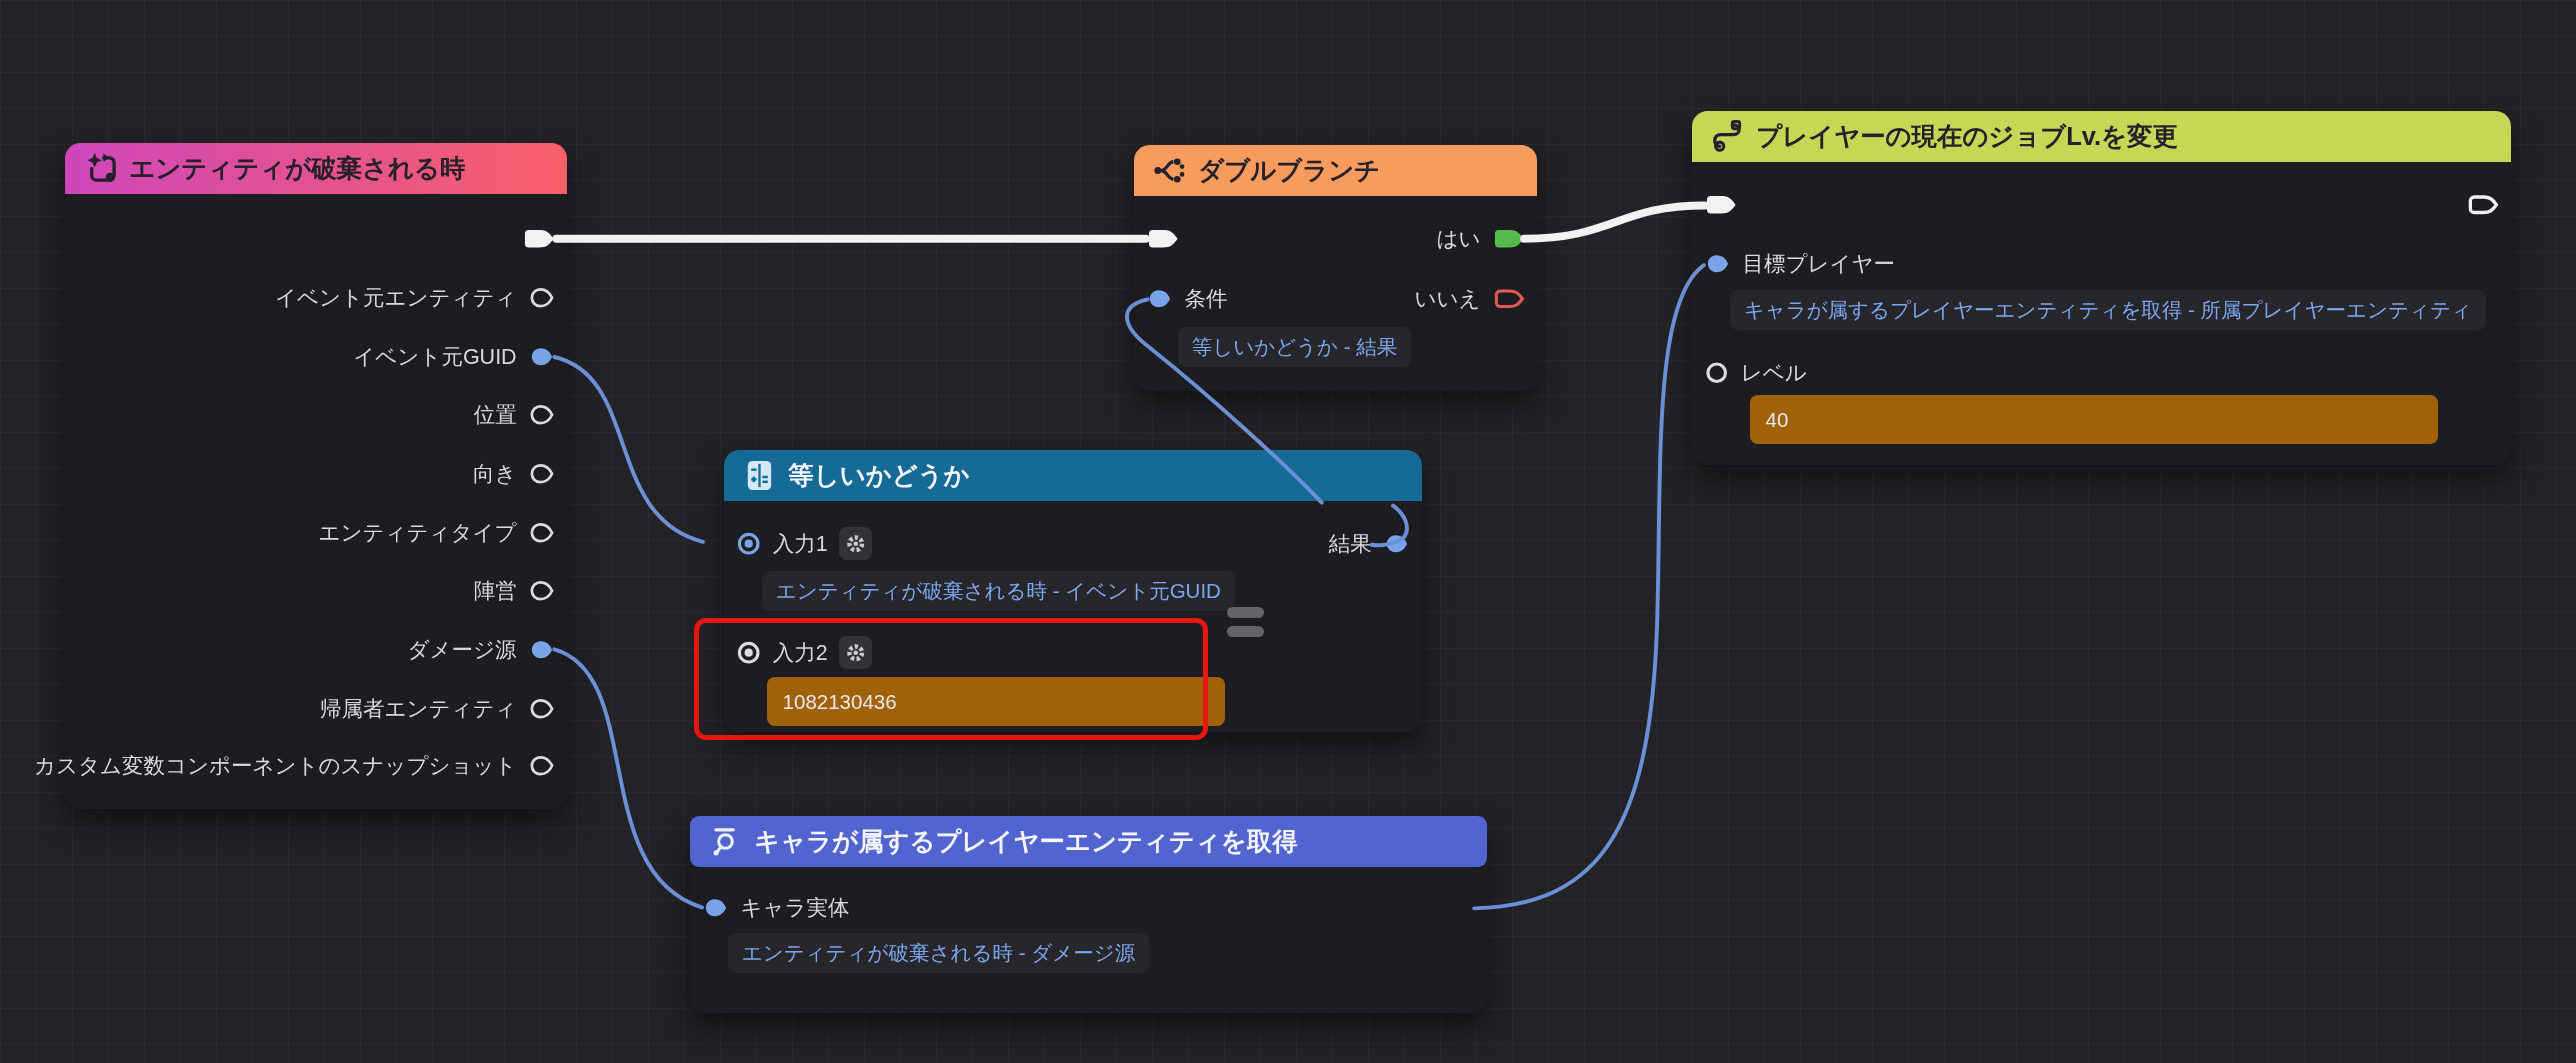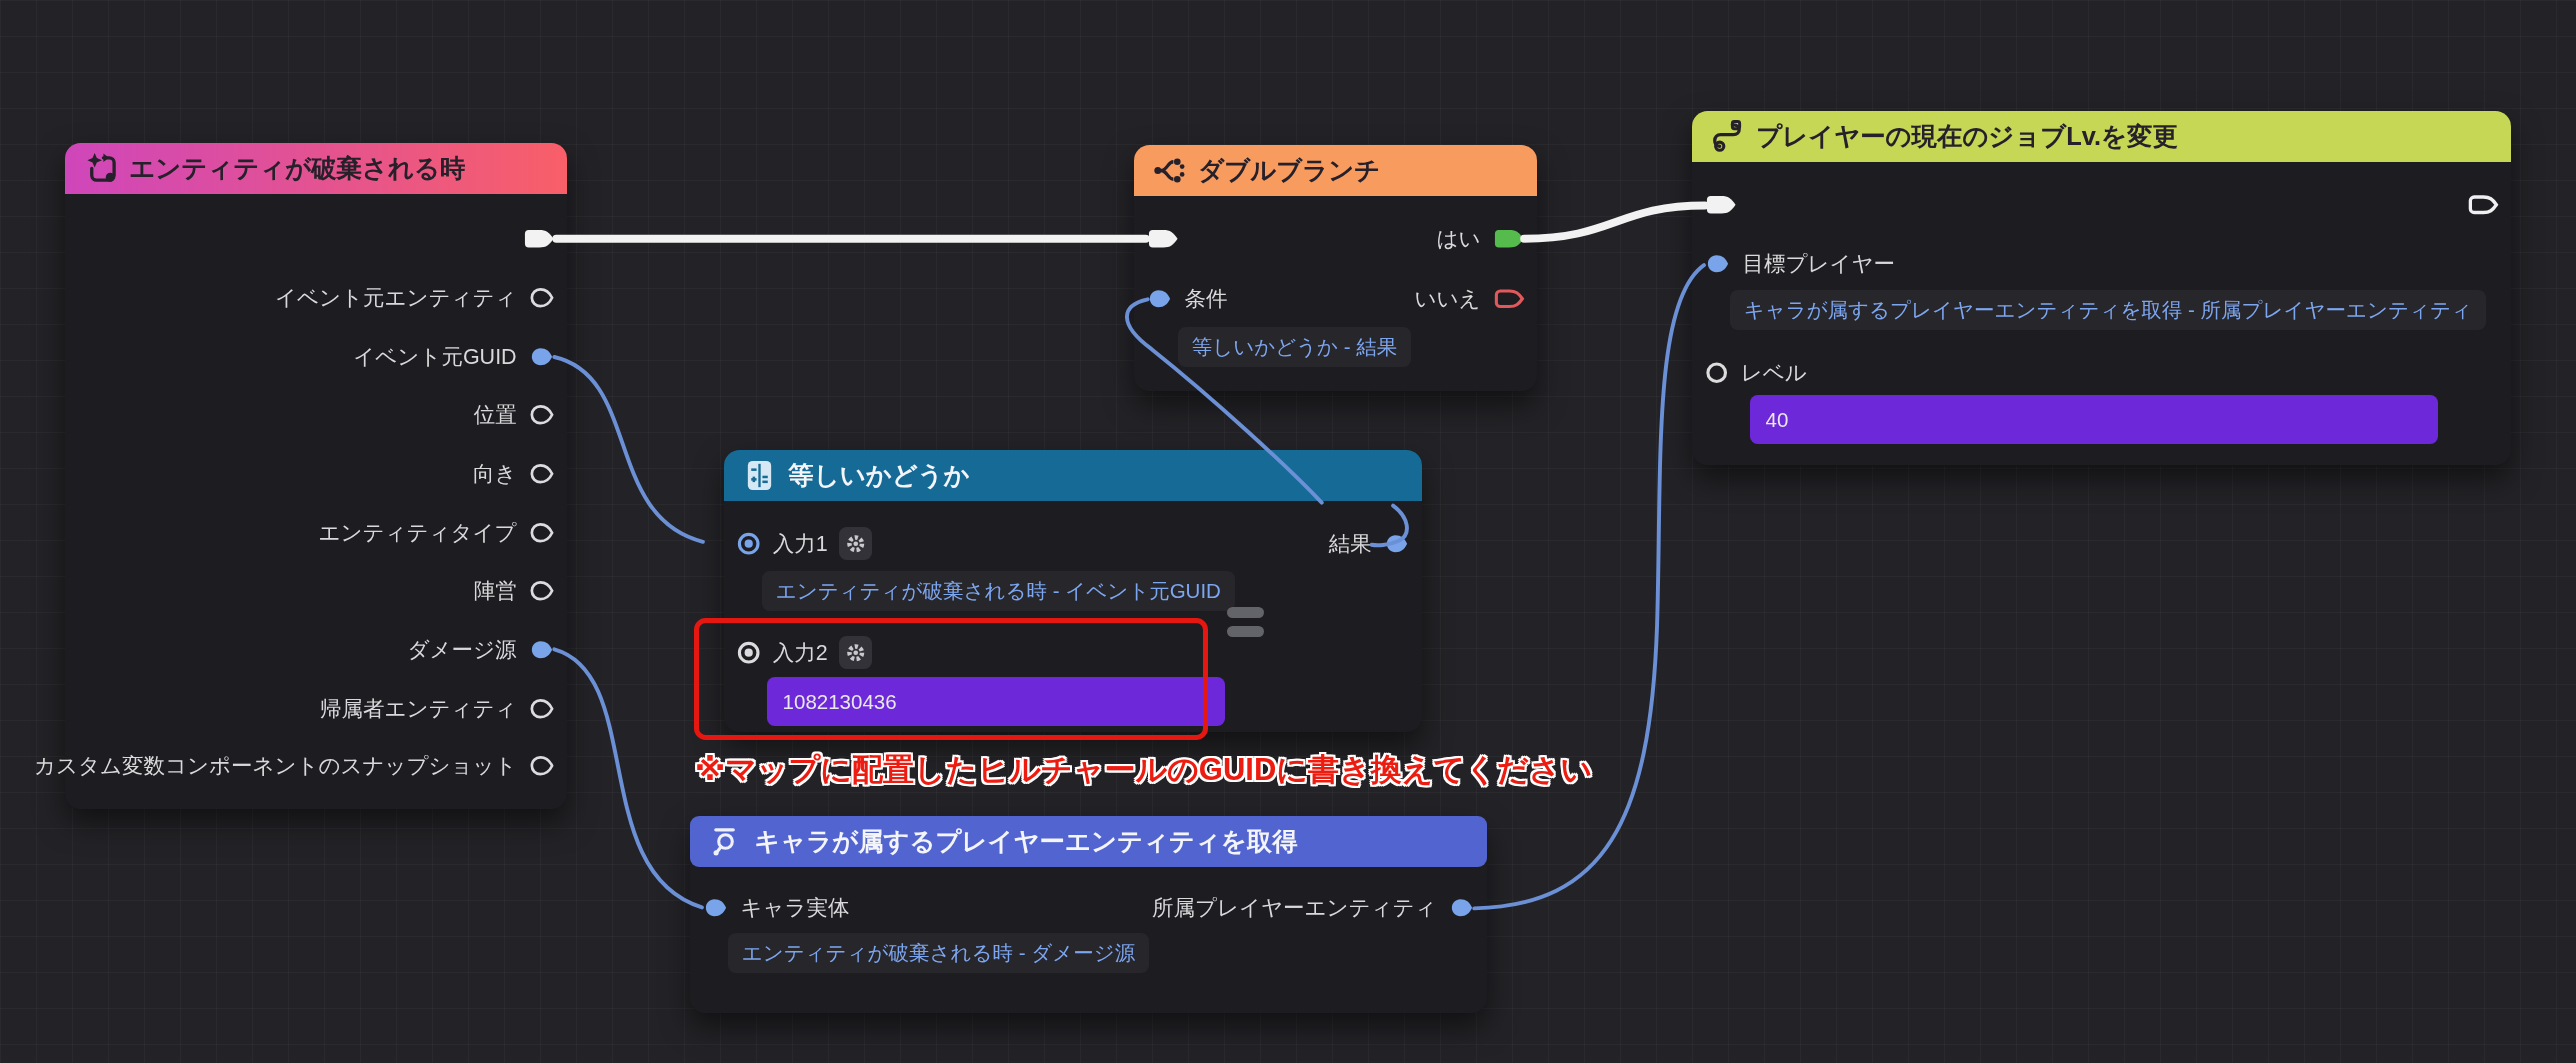--- a/index.html
+++ b/index.html
@@ -25,21 +25,21 @@
   .row{position:absolute;height:47px;display:flex;align-items:center;gap:11.7px;}
   .row.in{left:11.7px;}
   .row.out{right:11.7px;justify-content:flex-end;}
   .plabel{font-size:21.5px;color:#d9d9db;white-space:nowrap;}
   .chip{
     position:absolute;background:#26262b;border-radius:7.8px;
     color:#7da6f0;font-size:20.5px;line-height:1;padding:9.8px 13.7px;
     white-space:nowrap;box-sizing:border-box;
   }
   .field{
-    position:absolute;background:#6d28d9;border:none;border-radius:7.8px;
+    position:absolute;background:#a16207;border:none;border-radius:7.8px;
     color:#e8e8e8;font-size:20.5px;padding:0 15.6px;box-sizing:border-box;outline:none;
     font-family:"Liberation Sans","DejaVu Sans",sans-serif;
   }
   .gearchip{
     width:33px;height:33px;border-radius:7.8px;background:#323238;
     display:flex;align-items:center;justify-content:center;flex:0 0 auto;
   }
   .port{flex:0 0 auto;display:block;}
   #wires{position:absolute;left:0;top:0;z-index:20;pointer-events:none;}
   .annot-box{
@@ -236,26 +236,20 @@
       </svg>
       <span class="node-title">キャラが属するプレイヤーエンティティを取得</span>
     </div>
 
     <div class="row in" style="top:68px;">
       <svg class="port" width="27" height="23.5" viewBox="0 0 28 24">
         <path d="M4 12c0-4.9 3.9-8.7 8.8-8.7 6 0 9.4 2.8 12.2 8.7-2.8 5.9-6.2 8.7-12.2 8.7C7.9 20.7 4 16.9 4 12z" fill="#79a4ea"></path>
       </svg>
       <span class="plabel">キャラ実体</span>
     </div>
-    <div class="row out" style="top:68px;">
-      <span class="plabel">所属プレイヤーエンティティ</span>
-      <svg class="port" width="27" height="23.5" viewBox="0 0 28 24">
-        <path d="M4 12c0-4.9 3.9-8.7 8.8-8.7 6 0 9.4 2.8 12.2 8.7-2.8 5.9-6.2 8.7-12.2 8.7C7.9 20.7 4 16.9 4 12z" fill="#79a4ea"></path>
-      </svg>
-    </div>
     <div class="chip" style="left:38px;top:117px;">エンティティが破棄される時 - ダメージ源</div>
   </div>
 
   <div class="node" style="left:1692px;top:111px;width:819px;height:354px;">
     <div class="node-header hdr-dark" style="background:#c6d655;">
       <svg class="port" width="35" height="35" viewBox="0 0 36 36">
         <path d="M10 28c-7 0-7-12 1-12h13c8 0 8-10 0-10h-1" fill="none" stroke="#26202a" stroke-width="3.4" stroke-linecap="round"></path>
         <circle cx="10" cy="28" r="4.2" fill="none" stroke="#26202a" stroke-width="3.2"></circle>
         <rect x="23" y="2.5" width="7.5" height="7.5" rx="2" fill="none" stroke="#26202a" stroke-width="3"></rect>
       </svg>
@@ -301,16 +295,15 @@
     <path d="M 567 664 C 660 690 602 892 718 928" stroke="#6b90d6" stroke-width="4" fill="none" stroke-linecap="round"></path>
 
     <path d="M 1174 306 C 1146 312 1144 332 1178 357 C 1242 408 1318 478 1352 514" stroke="#6b90d6" stroke-width="4" fill="none" stroke-linecap="round"></path>
 
     <path d="M 1425 517 C 1441 529 1444 546 1431 553 C 1420 558 1408 558 1403 557" stroke="#6b90d6" stroke-width="4" fill="none" stroke-linecap="round"></path>
 
     <path d="M 1508 929 C 1640 926 1688 842 1695 640 C 1700 480 1690 308 1743 271" stroke="#6b90d6" stroke-width="4" fill="none" stroke-linecap="round"></path>
   </svg>
 
   <div class="annot-box" style="left:694px;top:618px;width:504px;height:112px;"></div>
-  <div class="annot-text" style="left:695px;top:749px;">※マップに配置したヒルチャールのGUIDに書き換えてください</div>
 
 </div>
 
 
 </body></html>

